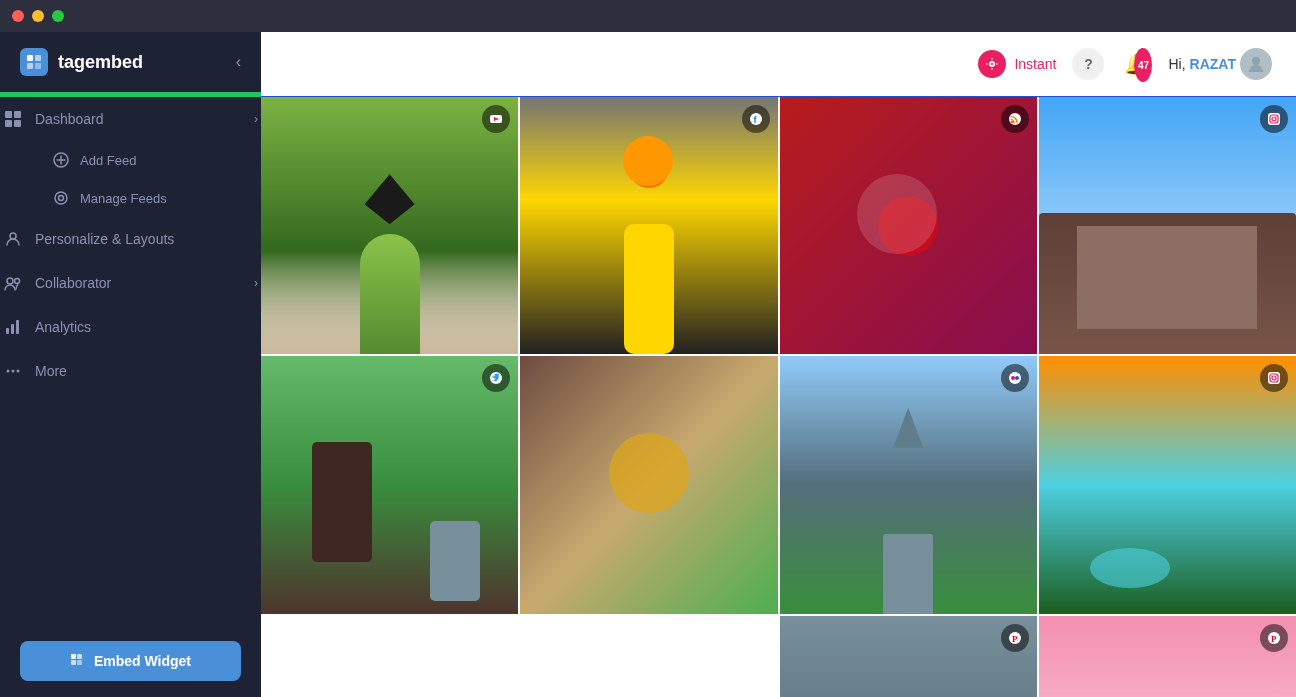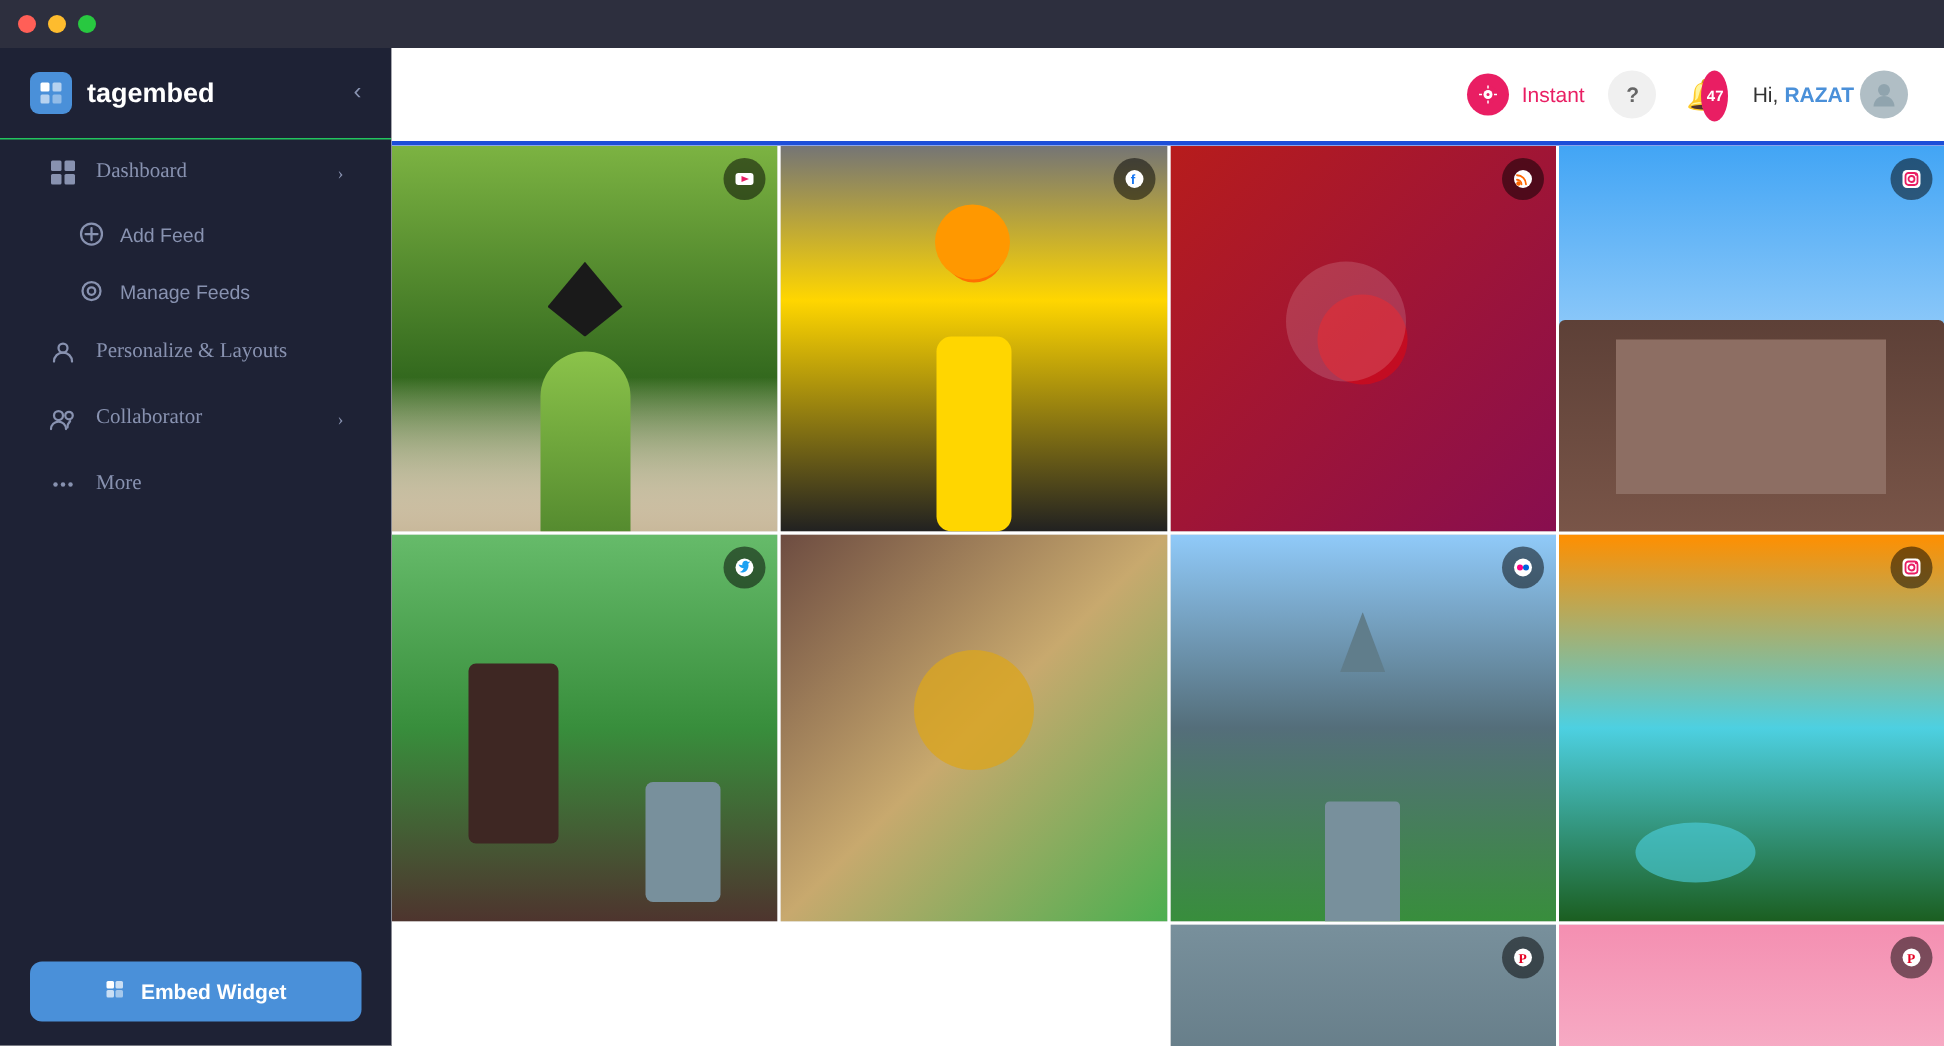--- a/index.html
+++ b/index.html
@@ -36,21 +36,21 @@
       flex-direction: column;
       flex-shrink: 0;
       overflow-y: auto;
     }
 
     .sidebar-header {
       padding: 16px 20px;
       display: flex;
       align-items: center;
       justify-content: space-between;
-      border-bottom: 1px solid #22c55e;
+      border-bottom: 5px solid #22c55e;
     }
 
     .logo-area {
       display: flex;
       align-items: center;
       gap: 10px;
     }
 
     .logo-icon {
       width: 28px; height: 28px;
@@ -68,27 +68,26 @@
 
     .sidebar-toggle {
       color: #8892b0;
       cursor: pointer;
       font-size: 16px;
     }
 
     .nav-item {
       display: flex;
       align-items: center;
-      padding: 12px 32px;
+      padding: 12px 3px;
       color: #8892b0;
       cursor: pointer;
       gap: 12px;
       font-size: 14px;
       transition: background 0.2s;
-      font-family: Liberation Serif, serif;
     }
     .nav-item.active { color: #4a90d9; background: #252a40; }
 
     .nav-item .nav-icon {
       width: 20px; height: 20px;
       display: flex; align-items: center; justify-content: center;
       font-size: 16px;
       flex-shrink: 0;
     }
 
@@ -146,21 +145,21 @@
 
     
     .top-header {
       background: white;
       height: 65px;
       display: flex;
       align-items: center;
       justify-content: flex-end;
       padding: 0 24px;
       gap: 16px;
-      border-bottom: 3px solid #1d4ed8;
+      border-bottom: 1px solid #1d4ed8;
       flex-shrink: 0;
     }
 
     .instant-btn {
       display: flex;
       align-items: center;
       gap: 8px;
       color: #e91e63;
       font-size: 14px;
       font-weight: 500;
@@ -378,20 +377,30 @@
           <path d="M1 16c0-2.76 2.24-5 5-5s5 2.24 5 5" stroke="#8892b0" stroke-width="1.5" stroke-linecap="round"></path>
           <circle cx="13" cy="7" r="2.5" stroke="#8892b0" stroke-width="1.5"></circle>
           <path d="M12 15c0-1.65.67-3.15 1.75-4.24" stroke="#8892b0" stroke-width="1.5" stroke-linecap="round"></path>
         </svg>
       </div>
       <span class="nav-label">Collaborator</span>
       <span class="nav-arrow">›</span>
     </div>
 
 
+    <div class="nav-item">
+      <div class="nav-icon">
+        <svg width="18" height="18" viewBox="0 0 18 18" fill="none">
+          <rect x="2" y="10" width="3" height="6" rx="1" fill="#8892b0"></rect>
+          <rect x="7" y="6" width="3" height="10" rx="1" fill="#8892b0"></rect>
+          <rect x="12" y="2" width="3" height="14" rx="1" fill="#8892b0"></rect>
+        </svg>
+      </div>
+      <span class="nav-label">Analytics</span>
+    </div>
 
     <div class="nav-item">
       <div class="nav-icon">
         <svg width="18" height="18" viewBox="0 0 18 18" fill="none">
           <circle cx="4" cy="9" r="1.5" fill="#8892b0"></circle>
           <circle cx="9" cy="9" r="1.5" fill="#8892b0"></circle>
           <circle cx="14" cy="9" r="1.5" fill="#8892b0"></circle>
         </svg>
       </div>
       <span class="nav-label">More</span>

